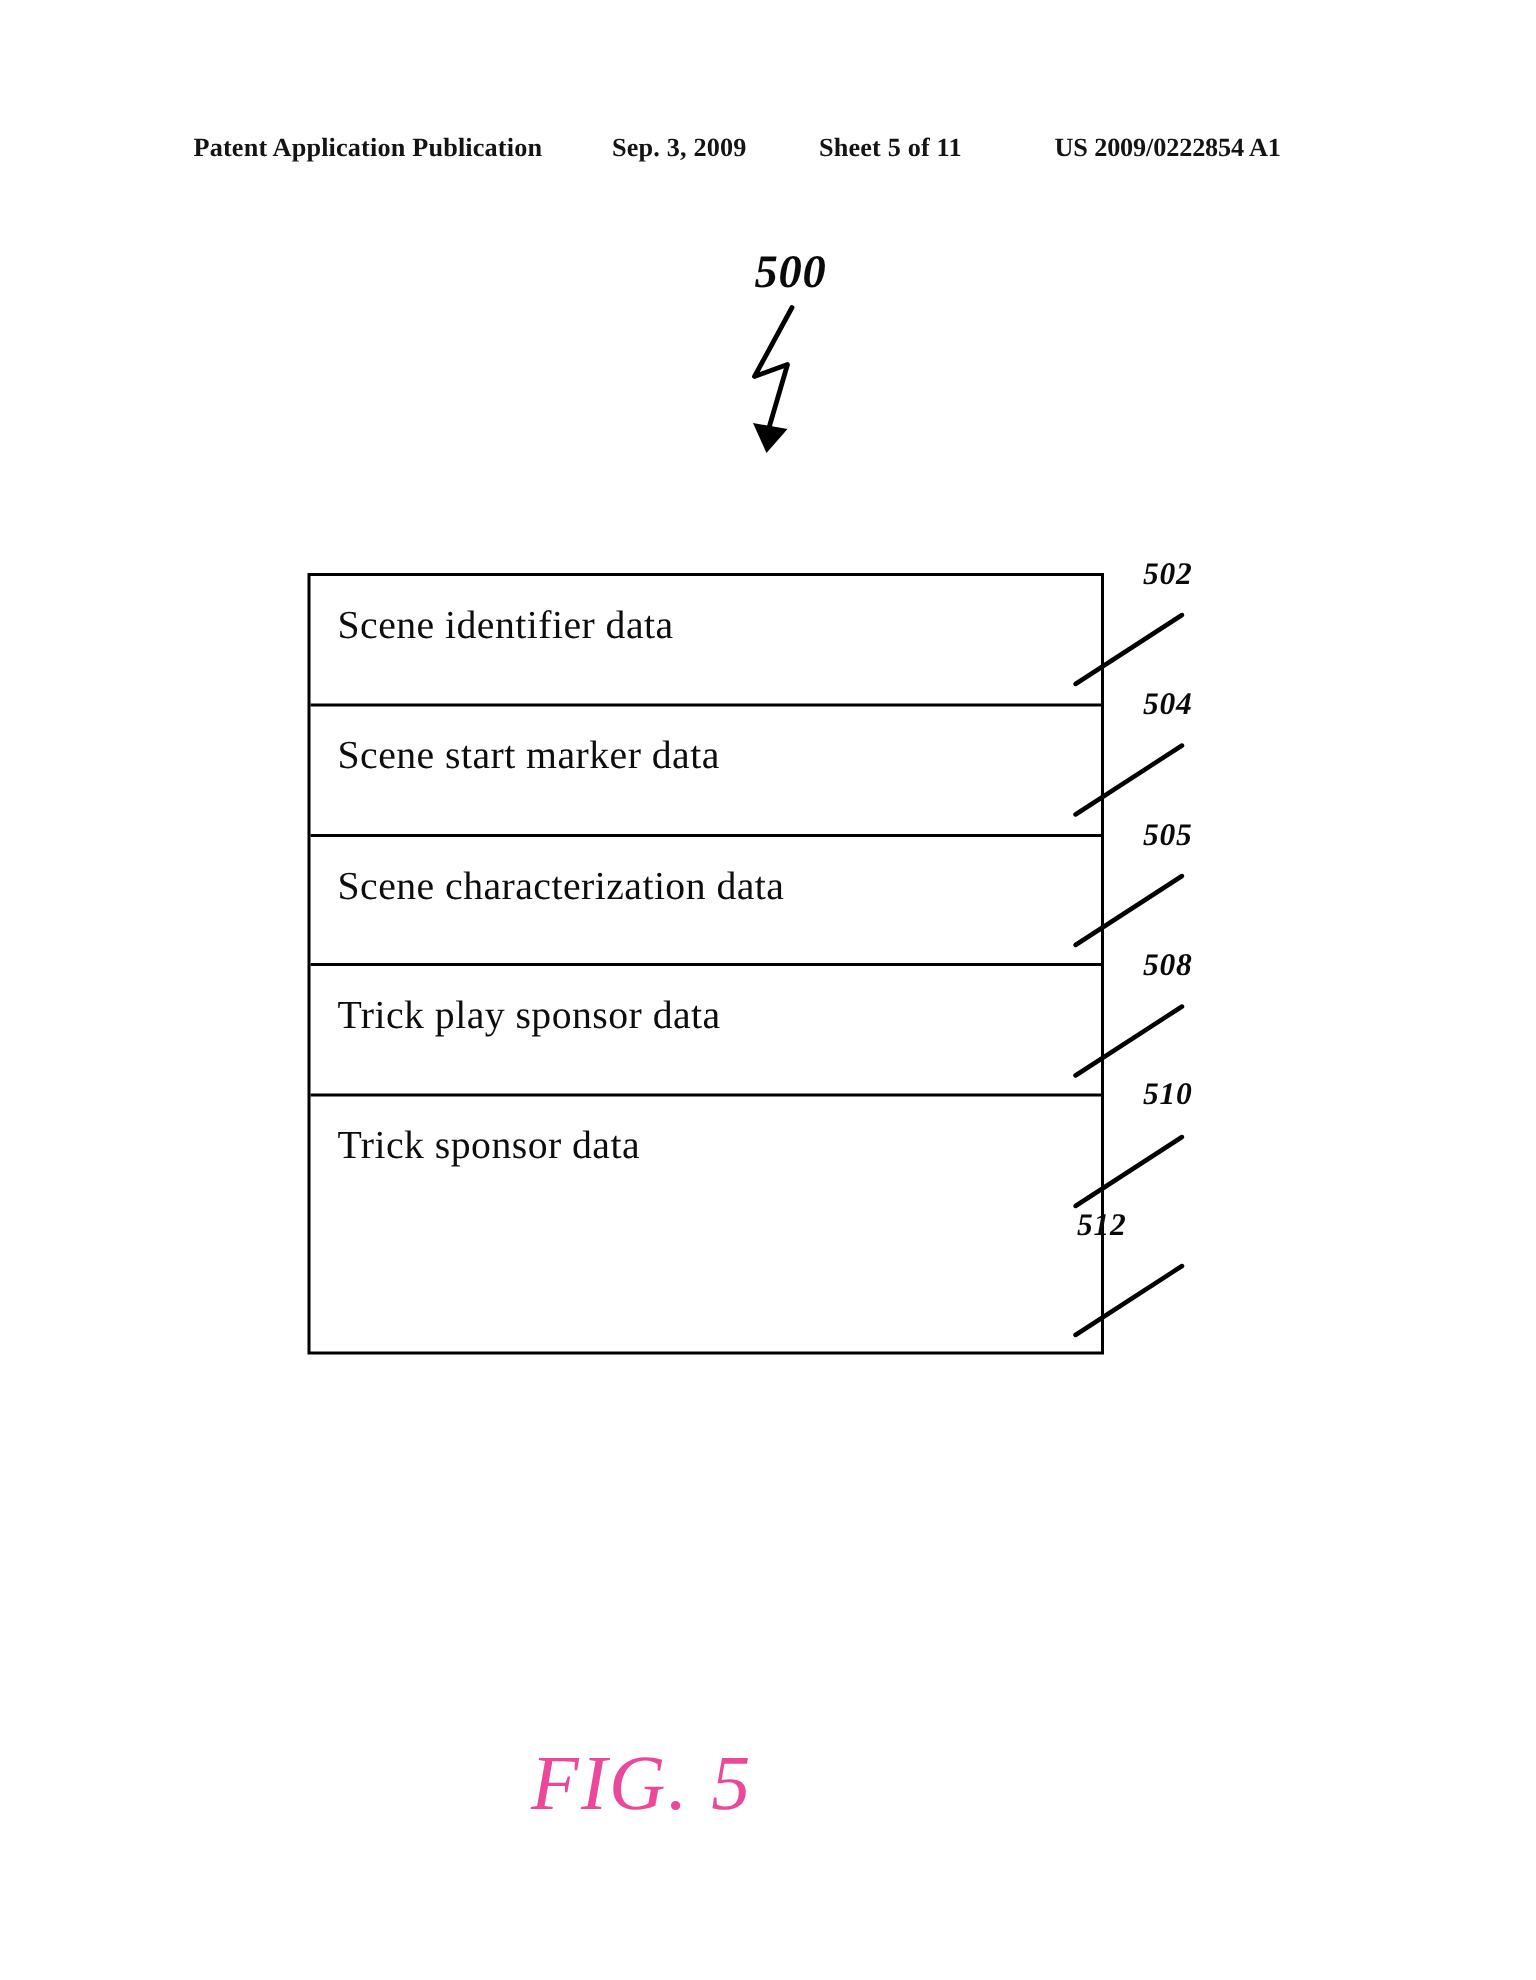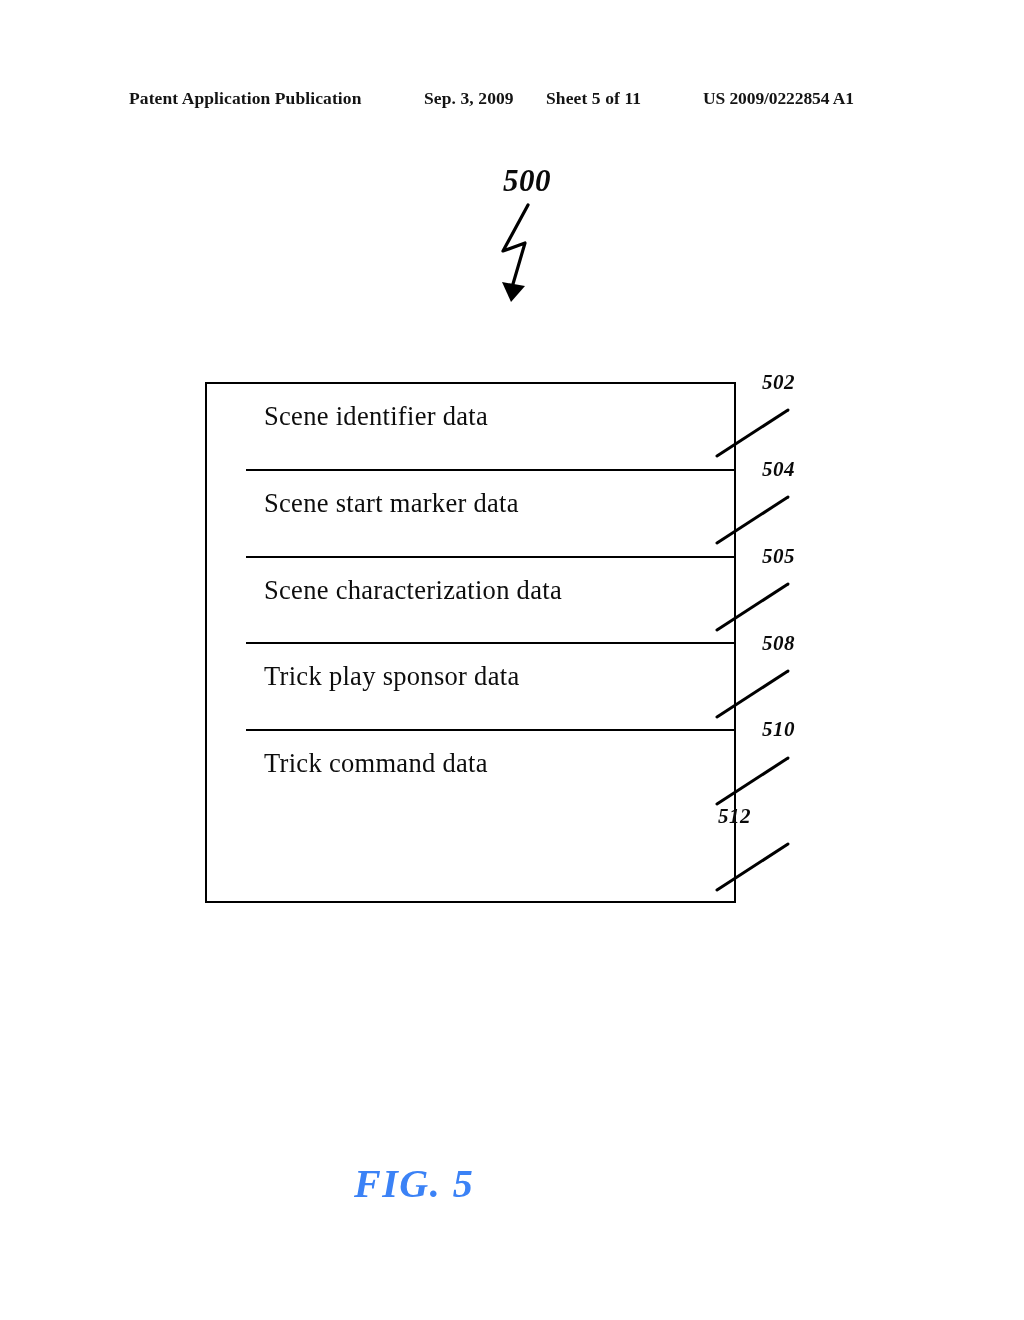--- a/index.html
+++ b/index.html
@@ -28,21 +28,21 @@
     position: absolute;
     font-family: "Liberation Serif", "DejaVu Serif", serif;
     font-weight: bold;
     font-size: 17.5px;
     letter-spacing: 0.1px;
     white-space: nowrap;
     color: #141414;
     top: 0;
   }
   #hdr-pub   { left: 129px; }
-  #hdr-date  { left: 424px; text-align: center; }
+  #hdr-date  { left: 408px; text-align: center; }
   #hdr-sheet { left: 546px; font-family: Liberation Serif, serif; }
   #hdr-num   { left: 703px; letter-spacing: -0.1px; }
 
   
   #fig-ref-500 {
     position: absolute;
     left: 503px;
     top: 163px;
     font-family: "Liberation Serif", "DejaVu Serif", serif;
     font-weight: bold;
@@ -62,21 +62,20 @@
   
   #structure-box {
     position: absolute;
     left: 205px;
     top: 382px;
     width: 531px;
     height: 521px;
     border: 2.5px solid #000000;
     box-sizing: border-box;
     background: #ffffff;
-    padding-left: 39px;
   }
   .struct-row {
     position: relative;
     height: 86.83px;
     box-sizing: border-box;
     border-bottom: 2.5px solid #000000;
     overflow: hidden;
   }
   .struct-row:last-child { border-bottom: none; }
   .struct-row-label {
@@ -117,25 +116,25 @@
     height: 560px;
     pointer-events: none;
   }
 
   
   #fig-caption {
     position: absolute;
     left: 354px;
     top: 1160px;
     font-family: "Liberation Serif", "DejaVu Serif", serif;
-    font-weight: bold;
+    font-weight: normal;
     font-style: italic;
-    font-size: 40px;
+    font-size: 52px;
     letter-spacing: 1.5px;
-    color: #3b82f6;
+    color: #ec4899;
   }
 </style>
 </head>
 <body>
 
 <div id="page-header">
   <span class="hdr-seg" id="hdr-pub">Patent Application Publication</span>
   <span class="hdr-seg" id="hdr-date">Sep. 3, 2009</span>
   <span class="hdr-seg" id="hdr-sheet">Sheet 5 of 11</span>
   <span class="hdr-seg" id="hdr-num">US 2009/0222854 A1</span>
@@ -163,21 +162,21 @@
 
   <div class="struct-row">
     <span class="struct-row-label">Scene characterization data</span>
   </div>
 
   <div class="struct-row">
     <span class="struct-row-label">Trick play sponsor data</span>
   </div>
 
   <div class="struct-row">
-    <span class="struct-row-label">Trick command data</span>
+    <span class="struct-row-label">Trick sponsor data</span>
   </div>
 
 </div>
 
 <svg id="leaders-svg" viewBox="0 0 180 560">
 
   <line x1="27" y1="96" x2="98" y2="50" stroke="#000000" stroke-width="3" stroke-linecap="round"></line>
   <line x1="27" y1="183" x2="98" y2="137" stroke="#000000" stroke-width="3" stroke-linecap="round"></line>
   <line x1="27" y1="270" x2="98" y2="224" stroke="#000000" stroke-width="3" stroke-linecap="round"></line>
   <line x1="27" y1="357" x2="98" y2="311" stroke="#000000" stroke-width="3" stroke-linecap="round"></line>

